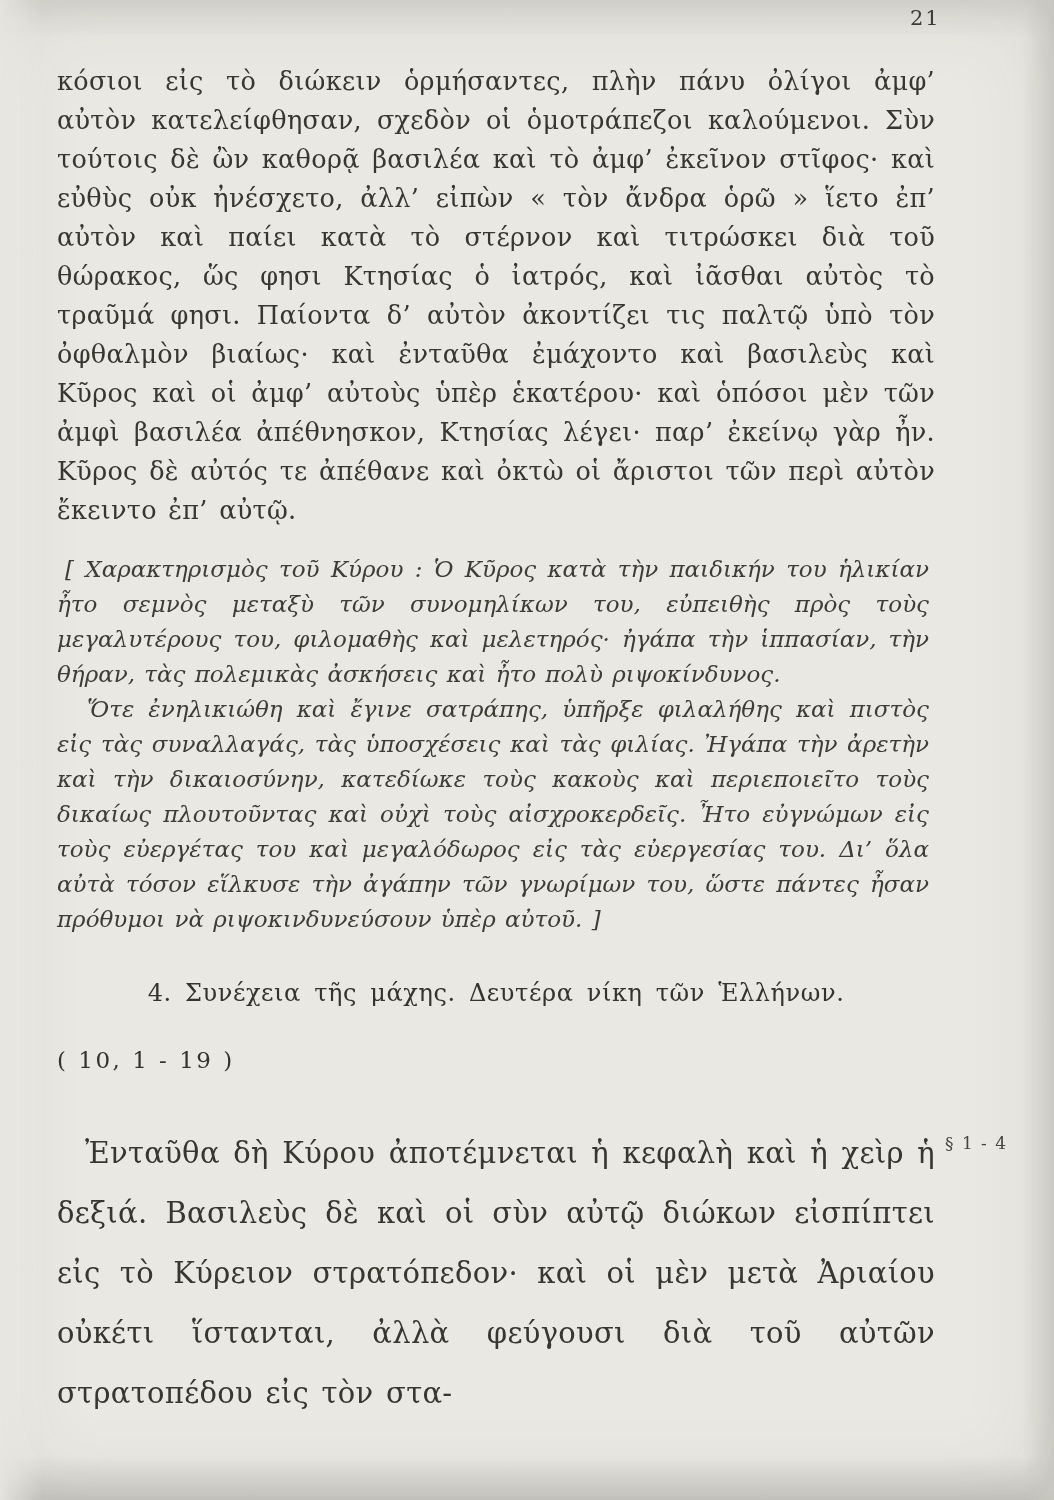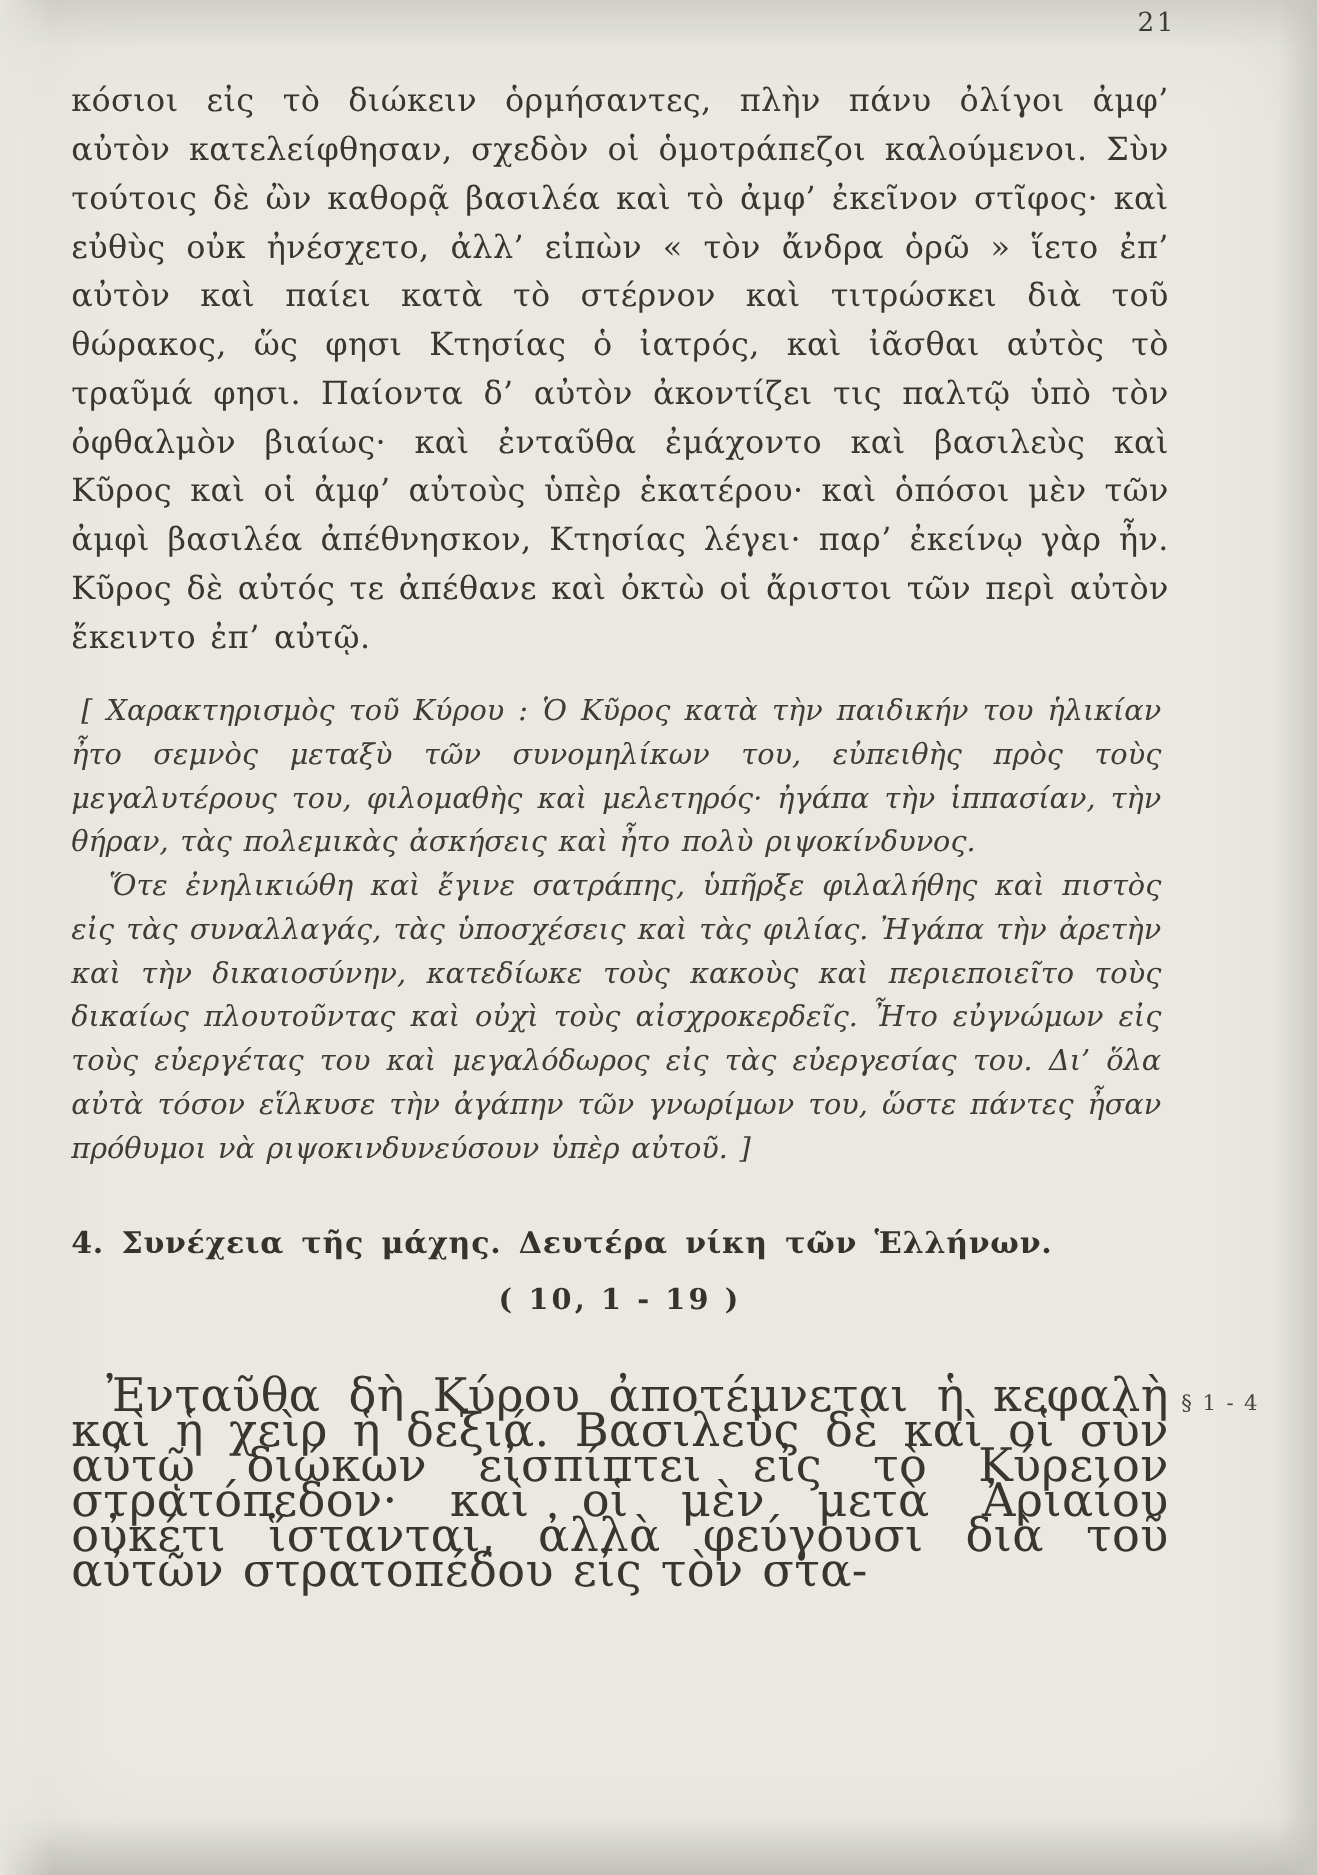--- a/index.html
+++ b/index.html
@@ -53,42 +53,41 @@
     line-height: 35px;
     text-align: justify;
     word-spacing: 2px;
     color: #3d3c35;
     padding-right: 6px;
   }
   .commentary .p1 { text-indent: 8px; }
   .commentary .p2 { text-indent: 30px; }
   .section-heading {
     margin: 42px 0 0 0;
-    text-align: left;
+    text-align: center;
     font-size: 24px;
-    font-weight: bold;
+    font-weight: normal;
     word-spacing: 5px;
     letter-spacing: 0.6px;
     color: #34332c;
   }
   .section-reference {
-    margin-top: 18px;
-    text-align: center;
+    margin-top: 40px;
     font-size: 23px;
-    font-weight: bold;
+    font-weight: normal;
     letter-spacing: 2.5px;
     color: #34332c;
   }
   .final-wrap {
     position: relative;
     margin-top: 50px;
   }
   .final-text {
-    font-size: 37px;
-    line-height: 28px;
+    font-size: 29px;
+    line-height: 60px;
     text-align: justify;
     text-indent: 28px;
     word-spacing: 3px;
     letter-spacing: 0.3px;
   }
   .margin-note {
     position: absolute;
     left: 100%;
     top: 10px;
     margin-left: 10px;

